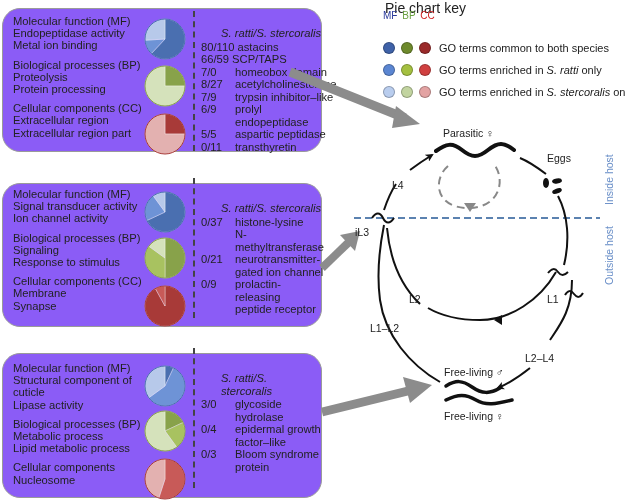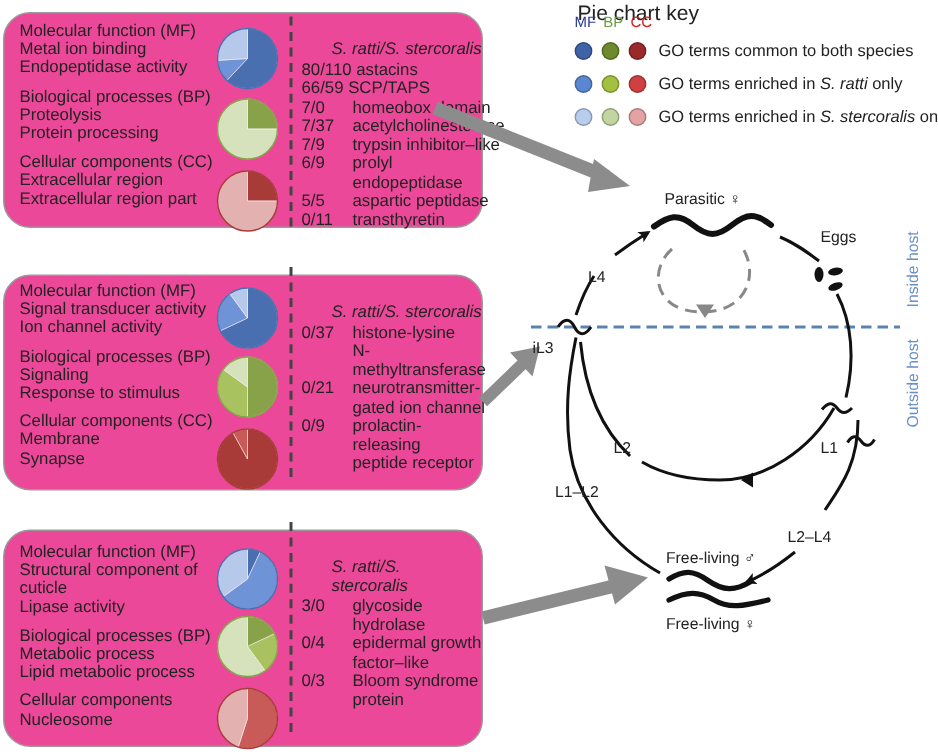--- a/index.html
+++ b/index.html
@@ -1,32 +1,32 @@
 <!DOCTYPE html>
 <html><head>
 <meta charset="utf-8">
 <style>
   html, body { margin: 0; padding: 0; background: #ffffff; }
   body { width: 625px; height: 501px; position: relative; overflow: hidden;
          font-family: "Liberation Sans", sans-serif; color: #222; }
-  .panel { position: absolute; border: 1.3px solid #9a9a9a; border-radius: 18px; background: #ec4899; }
+  .panel { position: absolute; border: 1.3px solid #9a9a9a; border-radius: 18px; background: #8b5cf6; }
   .panel-left { position: absolute; left: 10px; top: 8px; width: 130px; font-size: 11.2px; line-height: 12.2px; }
   .go-group { margin-bottom: 7px; }
   .go-group div { white-space: nowrap; }
   .pie { position: absolute; }
   .divider { position: absolute; border-left: 2px dashed #444; }
   .genes { position: absolute; font-size: 11.2px; line-height: 12.5px; }
   .genes .hdr { font-style: italic; margin-bottom: 1px; margin-left: 20px; }
   .gene-row { display: flex; }
   .gene-row .ratio { width: 34px; flex: none; }
   .gene-row .name { white-space: pre-line; }
   .key-title { position: absolute; left: 385px; top: 0px; font-size: 14px; }
   .key-cols { position: absolute; left: 383px; top: 10px; font-size: 10px; }
   .key-cols span { margin-right: 2px; }
-  .key-row { position: absolute; left: 383px; font-size: 11px; display: flex; align-items: center; }
+  .key-row { position: absolute; left: 383px; font-size: 11px; display: flex; align-items: center; margin-top: 14px; }
   .dot { width: 12px; height: 12px; border-radius: 50%; border: 1px solid rgba(0,0,0,0.25); margin-right: 6px; box-sizing: border-box; }
   .key-row .lbl { margin-left: 2px; white-space: nowrap; }
   .diagram { position: absolute; left: 0; top: 0; }
   .lbl-abs { position: absolute; font-size: 10.5px; white-space: nowrap; }
   .vlabel { position: absolute; font-size: 10.5px; color: #6a8fc8; transform: rotate(-90deg); transform-origin: left top; white-space: nowrap; }
 </style>
 </head>
 <body>
 
 <div>
@@ -53,22 +53,22 @@
     <span class="dot" style="background:#c2d4a0"></span>
     <span class="dot" style="background:#e3a3a3"></span>
     <span class="lbl"><span>GO terms enriched in </span><i>S. stercoralis</i><span> only</span></span>
   </div>
 </div>
 
 <div class="panel" id="panel0" style="left:2px; top:8px; width:318px; height:142px;">
     <div class="panel-left" style="top: 6px;">
       <div class="go-group">
         <div>Molecular function (MF)</div>
+        <div>Endopeptidase activity</div>
         <div>Metal ion binding</div>
-        <div>Endopeptidase activity</div>
       </div>
       <div class="go-group">
         <div>Biological processes (BP)</div>
         <div>Proteolysis</div>
         <div>Protein processing</div>
       </div>
       <div class="go-group">
         <div>Cellular components (CC)</div>
         <div>Extracellular region</div>
         <div>Extracellular region part</div>
@@ -97,21 +97,21 @@
         <span>80/110 astacins</span>
       </div>
       <div class="gene-row">
         <span>66/59 SCP/TAPS</span>
       </div>
       <div class="gene-row">
         <span class="ratio">7/0</span>
         <span class="name">homeobox domain</span>
       </div>
       <div class="gene-row">
-        <span class="ratio">7/37</span>
+        <span class="ratio">8/27</span>
         <span class="name">acetylcholinesterase</span>
       </div>
       <div class="gene-row">
         <span class="ratio">7/9</span>
         <span class="name">trypsin inhibitor–like</span>
       </div>
       <div class="gene-row">
         <span class="ratio">6/9</span>
         <span class="name">prolyl endopeptidase</span>
       </div>

